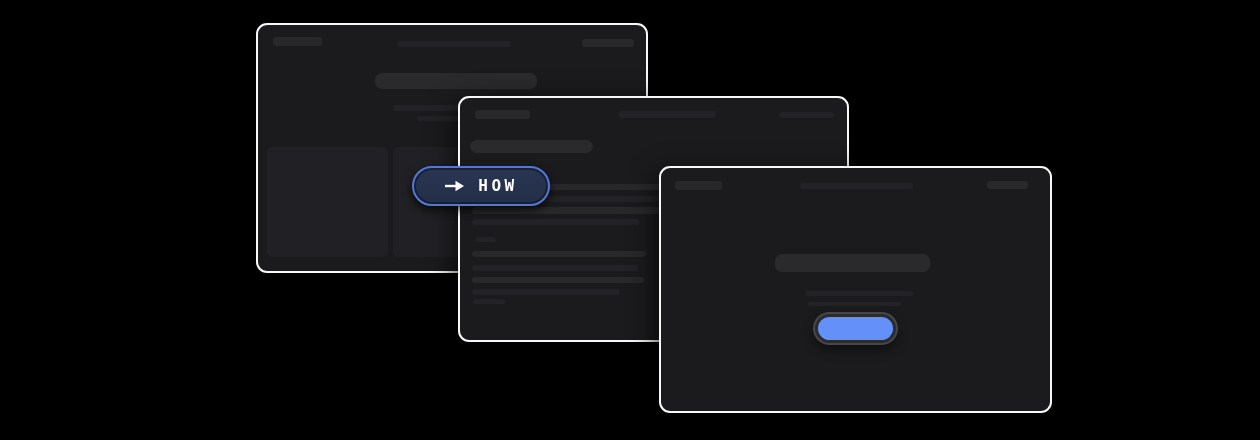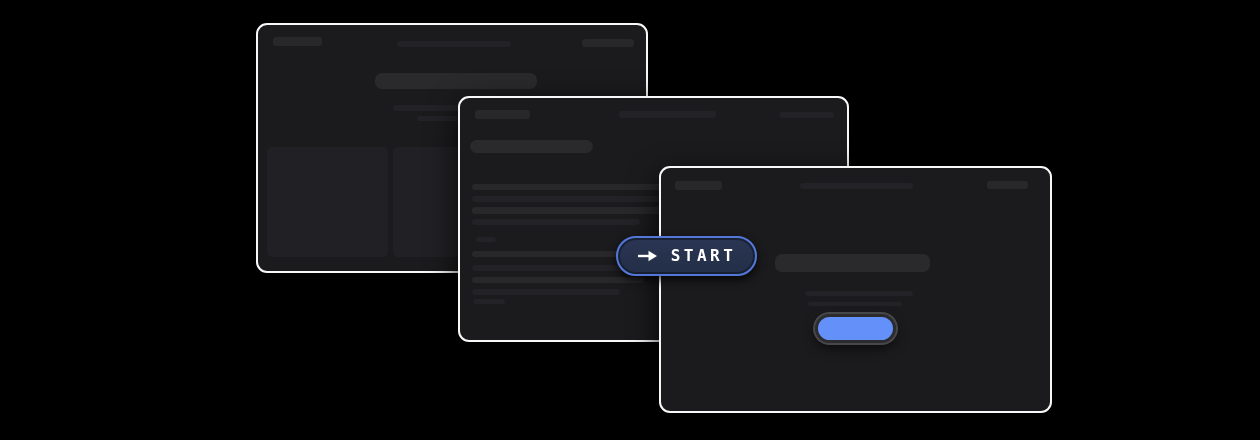--- a/index.html
+++ b/index.html
@@ -101,24 +101,24 @@
     <div class="sk" style="left:14px;top:13px;width:47px;height:9px;"></div>
     <div class="sk dim" style="left:139px;top:15px;width:113px;height:6px;"></div>
     <div class="sk" style="left:326px;top:13px;width:41px;height:8px;"></div>
     <div class="sk bar" style="left:114px;top:86px;width:155px;height:18px;"></div>
     <div class="sk dim" style="left:144px;top:123px;width:108px;height:5px;"></div>
     <div class="sk dim" style="left:147px;top:134px;width:94px;height:4px;"></div>
     <div class="cta" style="left:154px;top:146px;width:81px;height:29px;"></div>
   </div>
 
 
-
-  <div class="pill" id="pill-start" style="left:616px;top:236px;width:141px;height:40px;">
+  <div class="pill" id="pill-how" style="left:412px;top:166px;width:138px;height:40px;">
     <span class="arrow-wrap">
       <svg width="21" height="12" viewBox="0 0 21 12" aria-hidden="true">
         <line x1="1" y1="6" x2="13" y2="6" stroke="#fff" stroke-width="2.4"></line>
         <path d="M11.5 0.8 L20 6 L11.5 11.2 Z" fill="#fff"></path>
       </svg>
     </span>
-    <span class="lbl">START</span>
+    <span class="lbl">HOW</span>
   </div>
+
 
 </div>
 
 </body></html>

